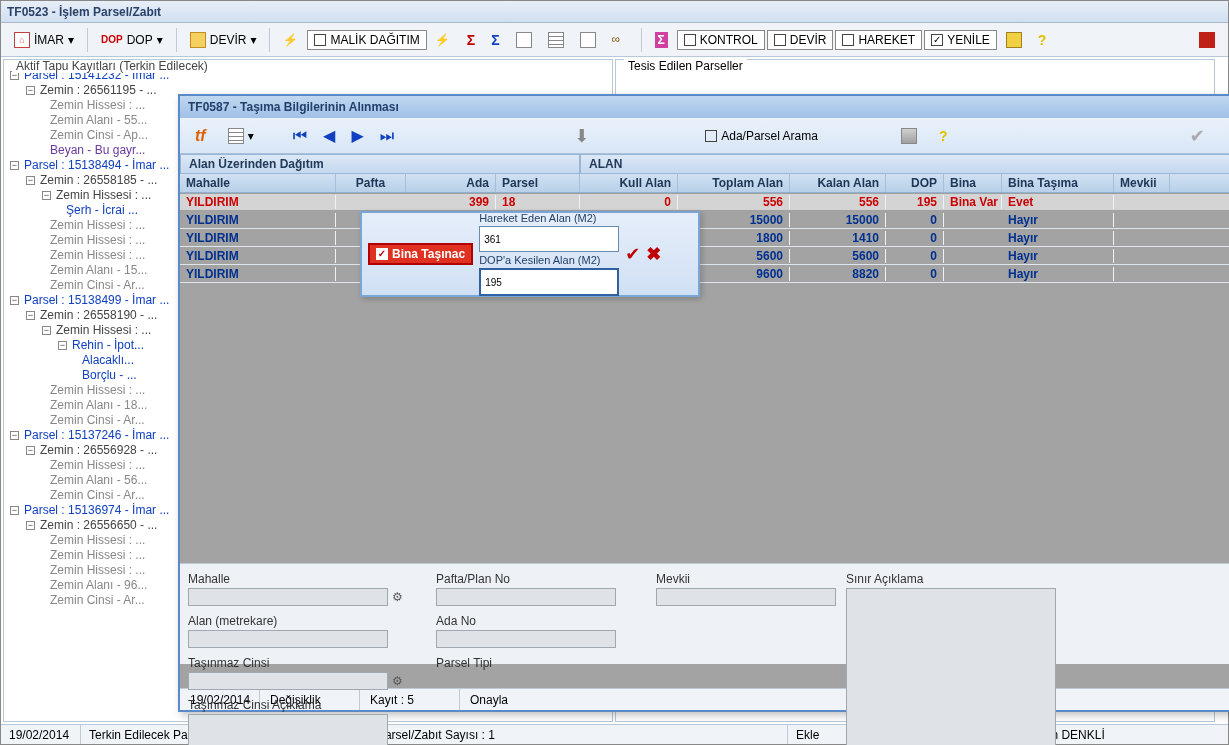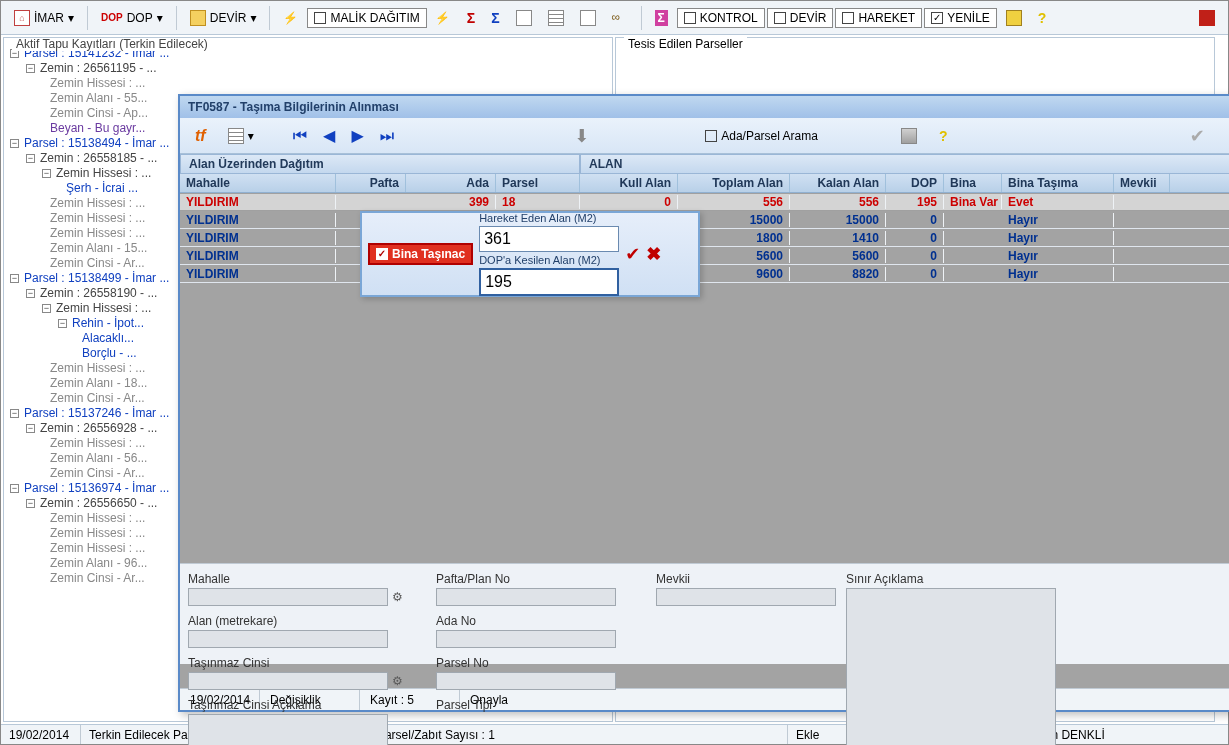--- a/index.html
+++ b/index.html
@@ -36,21 +36,21 @@
   .grid-header { display: flex; background: linear-gradient(#d0e0f2,#b8d0e8); border-bottom: 1px solid #90b0d0; }
   .grid-header .gh { padding: 2px 6px; border-right: 1px solid #a0c0dc; font-weight: 700; color: #203858; }
   .grid-body { }
   .grid-row { display: flex; border-bottom: 1px solid #e0e6ee; height: 18px; align-items: center; }
   .grid-row.sel { background: #d4d4d4; border-top: 1px solid #a0a0a0; border-bottom: 1px solid #a0a0a0; }
   .gc { padding: 0 6px; border-right: 1px solid #eef2f6; overflow: hidden; white-space: nowrap; }
   .red { color: #cc0000; font-weight: 700; }
   .blue { color: #003090; font-weight: 700; }
   
   .c-mah { width: 156px; }
-  .c-paf { width: 70px; text-align: right; }
+  .c-paf { width: 70px; text-align: center; }
   .c-ada { width: 90px; text-align: right; }
   .c-par { width: 84px; text-align: left; }
   .c-kull { width: 98px; text-align: right; }
   .c-top { width: 112px; text-align: right; }
   .c-kal { width: 96px; text-align: right; }
   .c-dop { width: 58px; text-align: right; }
   .c-bina { width: 58px; }
   .c-bt { width: 112px; }
   .c-mev { width: 56px; }
 
@@ -66,37 +66,38 @@
 
   .dialog-status { height: 22px; background: #f0f4f8; border-top: 1px solid #c0cad4; display: flex; align-items: center; }
   .dialog-status .status-cell { border-right: 1px solid #c0cad4; padding: 0 10px; }
 
   
   .popup { position: absolute; left: 360px; top: 211px; width: 340px; height: 86px; background: linear-gradient(#e6eefa,#d0e0f4); border: 2px solid #7aa6d6; box-shadow: 2px 2px 6px rgba(0,0,0,.2); display: flex; align-items: center; padding: 6px; gap: 6px; }
   .popup-left { background: #e03020; border: 2px solid #b00000; color: #fff; padding: 3px 6px; display: flex; align-items: center; gap: 4px; font-weight: 700; height: 22px; }
   .popup-left .chkbox-mark { border-color: #fff; background: #fff; color: #b00000; }
   .popup-fields { display: flex; flex-direction: column; gap: 2px; }
   .popup-fields label { font-size: 11px; color: #22406a; }
-  .popup-fields input { width: 140px; height: 18px; border: 1px solid #6a8ab0; background: #fff; padding: 12px 4px; font-size: 16px; }
+  .popup-fields input { width: 140px; height: 18px; border: 1px solid #6a8ab0; background: #fff; padding: 12px 4px; font-size: 10px; }
   .popup-actions { display: flex; gap: 6px; align-items: center; }
   .popup-ok { color: #c00000; font-size: 18px; }
   .popup-cancel { color: #c00000; font-size: 18px; font-weight: 700; }
   .yellow-bolt { color: #e0a000; }
   .sigma { color: #c00000; font-weight: 700; font-size: 14px; }
   .sigma-blue { color: #1040c0; font-weight: 700; font-size: 14px; }
   .arrow-down { color: #888; font-size: 18px; }
   .check-gray { color: #aaa; font-size: 18px; }
   .close-x { color: #888; font-size: 18px; font-weight: 700; }
   .print-icon { width:16px; height:16px; background: linear-gradient(#d0d0d0,#a0a0a0); border:1px solid #888; }
   .help-q { color: #e0c000; font-weight: 700; font-size: 14px; }
 </style>
 </head>
 <body>
 
 <div class="main-window">
+  <div class="titlebar">TF0523 - İşlem Parsel/Zabıt</div>
 
   <div class="toolbar">
     <span class="tb-btn">
       <span class="icon" style="background:#fff;border:1px solid #c04040;color:#c04040;font-size:9px;text-align:center;line-height:14px;">⌂</span>
       <span>İMAR</span>
       <span>▾</span>
     </span>
     <span class="tb-sep"></span>
     <span class="tb-btn">
       <span style="color:#c00;font-weight:700;font-size:10px;">DOP</span>
@@ -456,24 +457,20 @@
       <div class="form-col" style="margin-left:20px;">
         <div class="form-field">
           <label>Pafta/Plan No</label>
           <div class="form-input small"></div>
         </div>
         <div class="form-field">
           <label>Ada No</label>
           <div class="form-input small"></div>
         </div>
         <div class="form-field">
-          <label>Parsel No</label>
-          <div class="form-input small"></div>
-        </div>
-        <div class="form-field">
           <label>Parsel Tipi</label>
 
         </div>
       </div>
       <div class="form-col" style="margin-left:30px;">
         <div class="form-field">
           <label>Mevkii</label>
           <div class="form-input small"></div>
         </div>
       </div>

